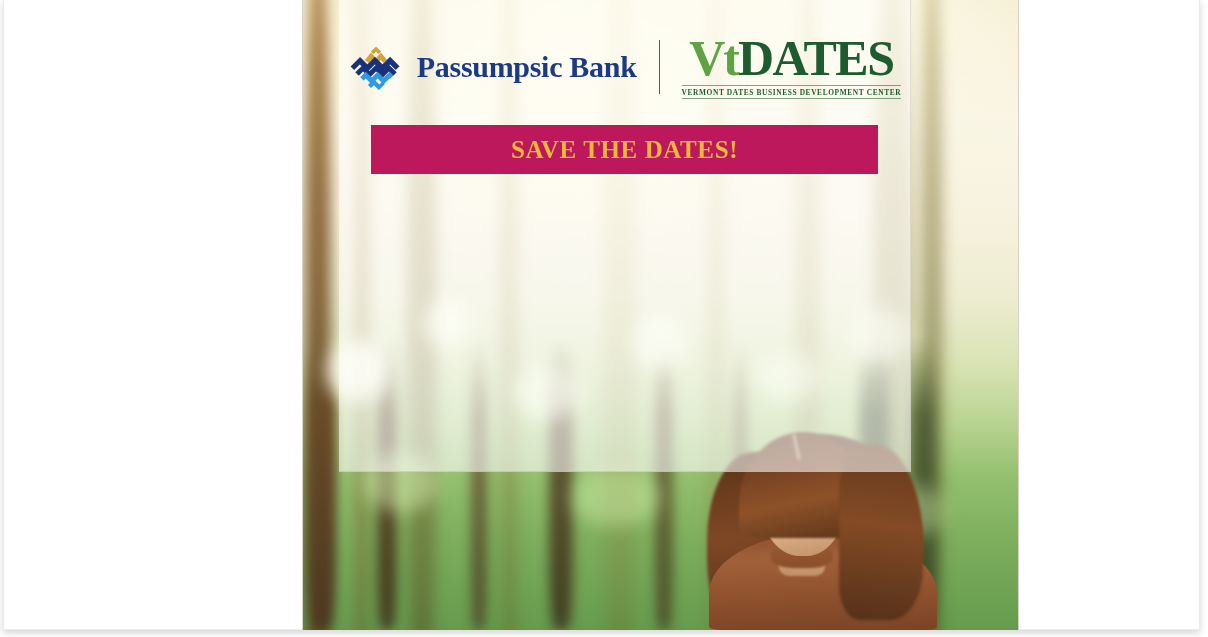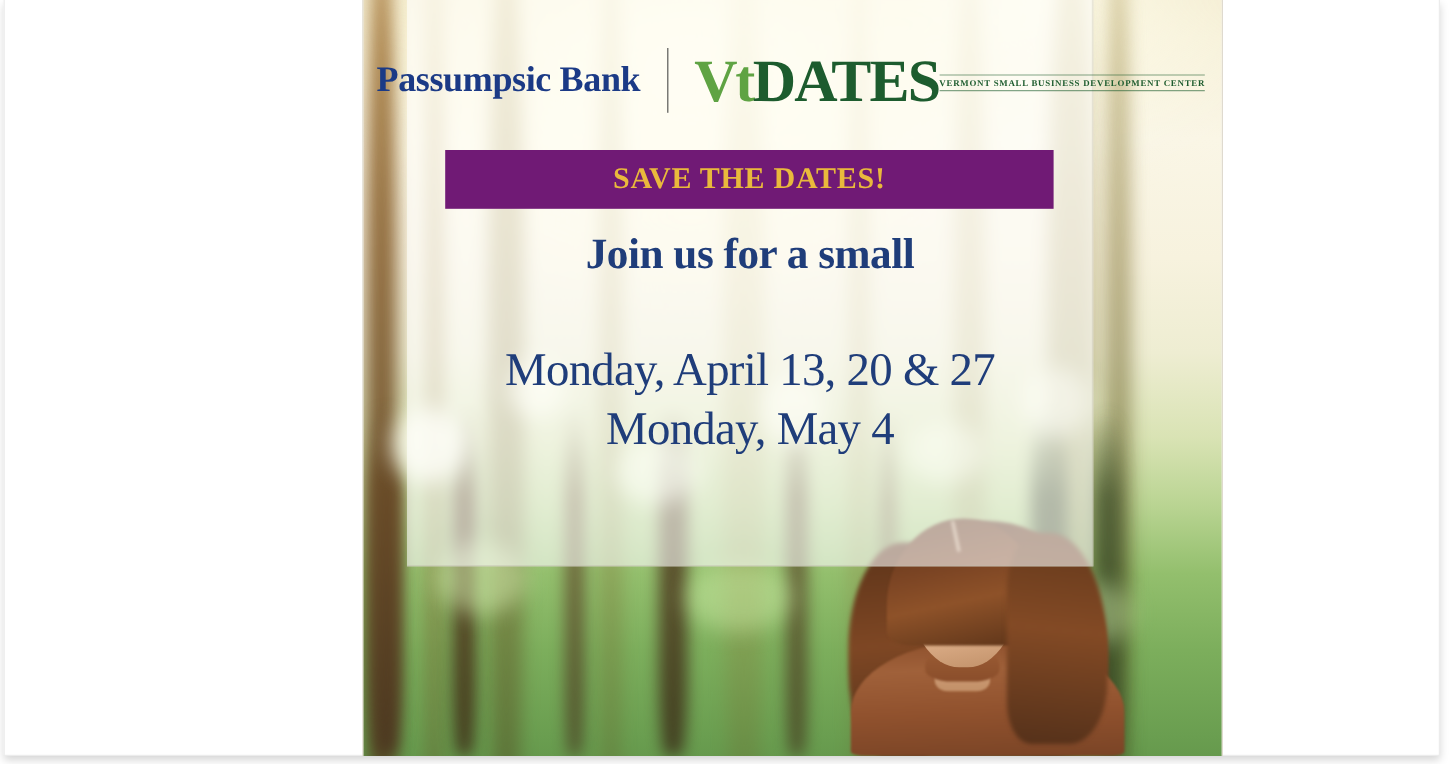--- a/index.html
+++ b/index.html
@@ -199,37 +199,37 @@
   #passumpsic-wordmark {
     font-size:30px; font-weight:bold; color:#1b3a86;
     letter-spacing:-.3px; white-space:nowrap;
   }
 
   #logo-divider {
     width:1px; height:54px; background:#3b3b3b;
     margin:0 22px; opacity:.85; flex:none;
   }
 
-  #vtsbdc-logo { display:flex; align-items:center; }
+  #vtsbdc-logo { display:flex; flex-direction:column; align-items:center; }
   .vt-line { display:flex; align-items:baseline; line-height:.92; }
   #vt-part   { font-size:50px; font-weight:bold; color:#5fa343; letter-spacing:-2px; }
   #sbdc-part { font-size:50px; font-weight:bold; color:#1d5c2e; letter-spacing:-1.5px; }
   #vtsbdc-tagline {
     margin-top:4px; font-size:7.4px; font-weight:bold; color:#1d5c2e;
     letter-spacing:.62px; white-space:nowrap;
     border-top:1px solid rgba(29,92,46,.55);
     border-bottom:1px solid rgba(29,92,46,.55);
     padding:2px 0 1px;
   }
 
   
   #save-banner {
     position:absolute; left:68px; top:125px;
     width:507px; height:49px;
-    background:#701a75;
+    background:#be185d;
     display:flex; align-items:center; justify-content:center;
   }
   #save-banner-text {
     color:#e9b93c; font-size:25px; font-weight:bold; letter-spacing:.6px;
   }
 
   
   #headline {
     position:absolute; left:36px; top:192px; width:572px;
     text-align:center; color:#1f3d7a;
@@ -332,32 +332,28 @@
         <span id="passumpsic-wordmark">Passumpsic Bank</span>
       </div>
 
       <span id="logo-divider"></span>
 
       <div id="vtsbdc-logo">
         <span class="vt-line">
           <span id="vt-part">Vt</span>
           <span id="sbdc-part">DATES</span>
         </span>
-        <span id="vtsbdc-tagline">VERMONT SMALL BUSINESS DEVELOPMENT CENTER</span>
+        <span id="vtsbdc-tagline">VERMONT DATES BUSINESS DEVELOPMENT CENTER</span>
       </div>
 
     </div>
 
     <div id="save-banner">
       <span id="save-banner-text">SAVE THE DATES!</span>
     </div>
 
     <div id="headline">
-      <span class="headline-line">Join us for a small</span><br>
-    </div>
-
-    <div id="dates">
-      <span class="date-line">Monday, April 13, 20 &amp; 27</span>
-      <span class="date-line">Monday, May 4</span>
-    </div>
+      <br>
+    </div>
+
 
   </div>
 </div>
 
 </body></html>

